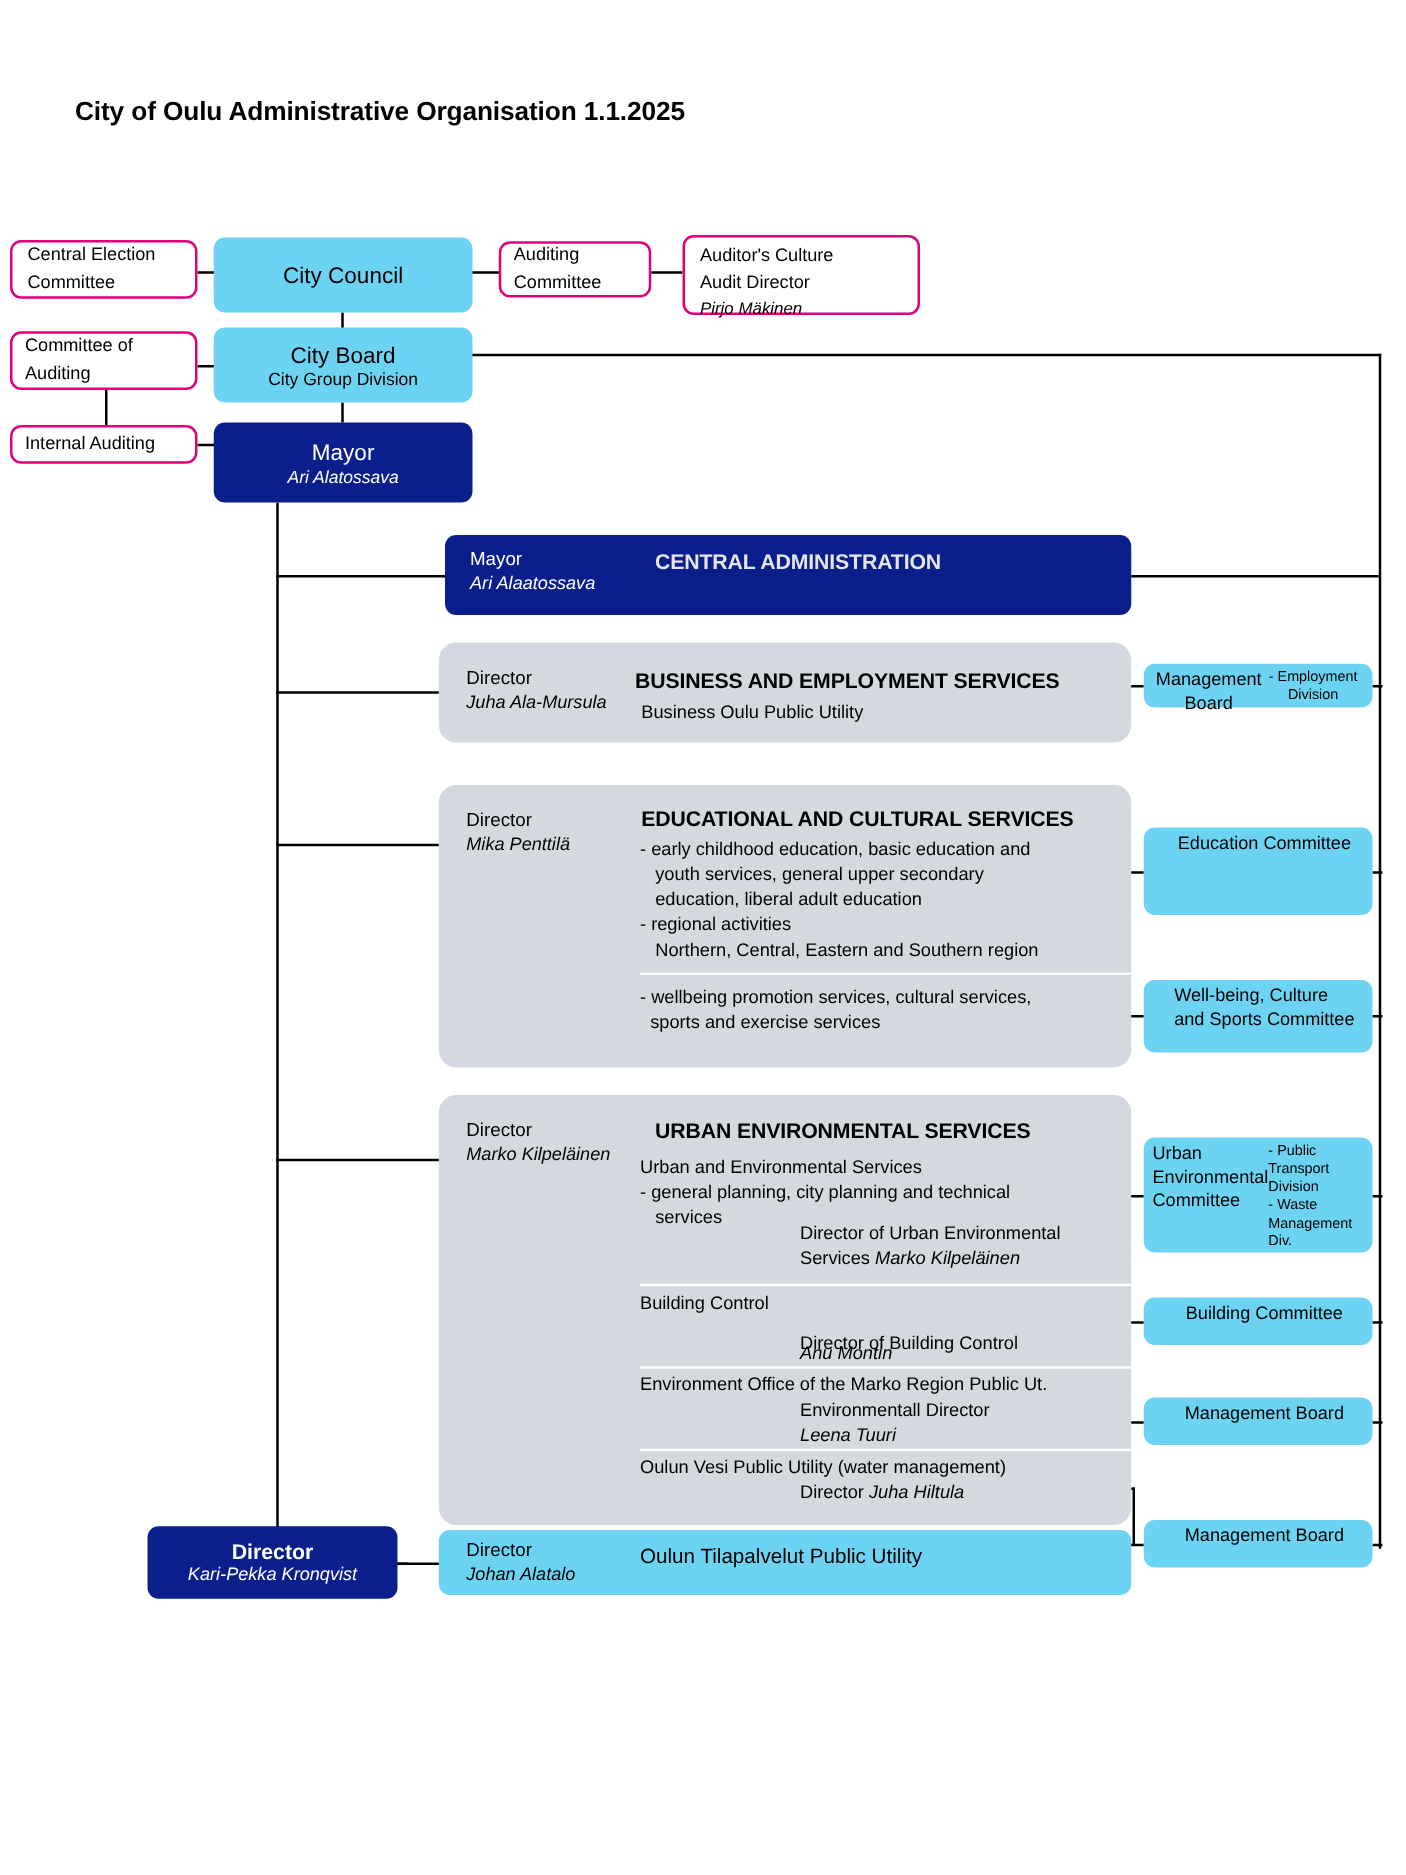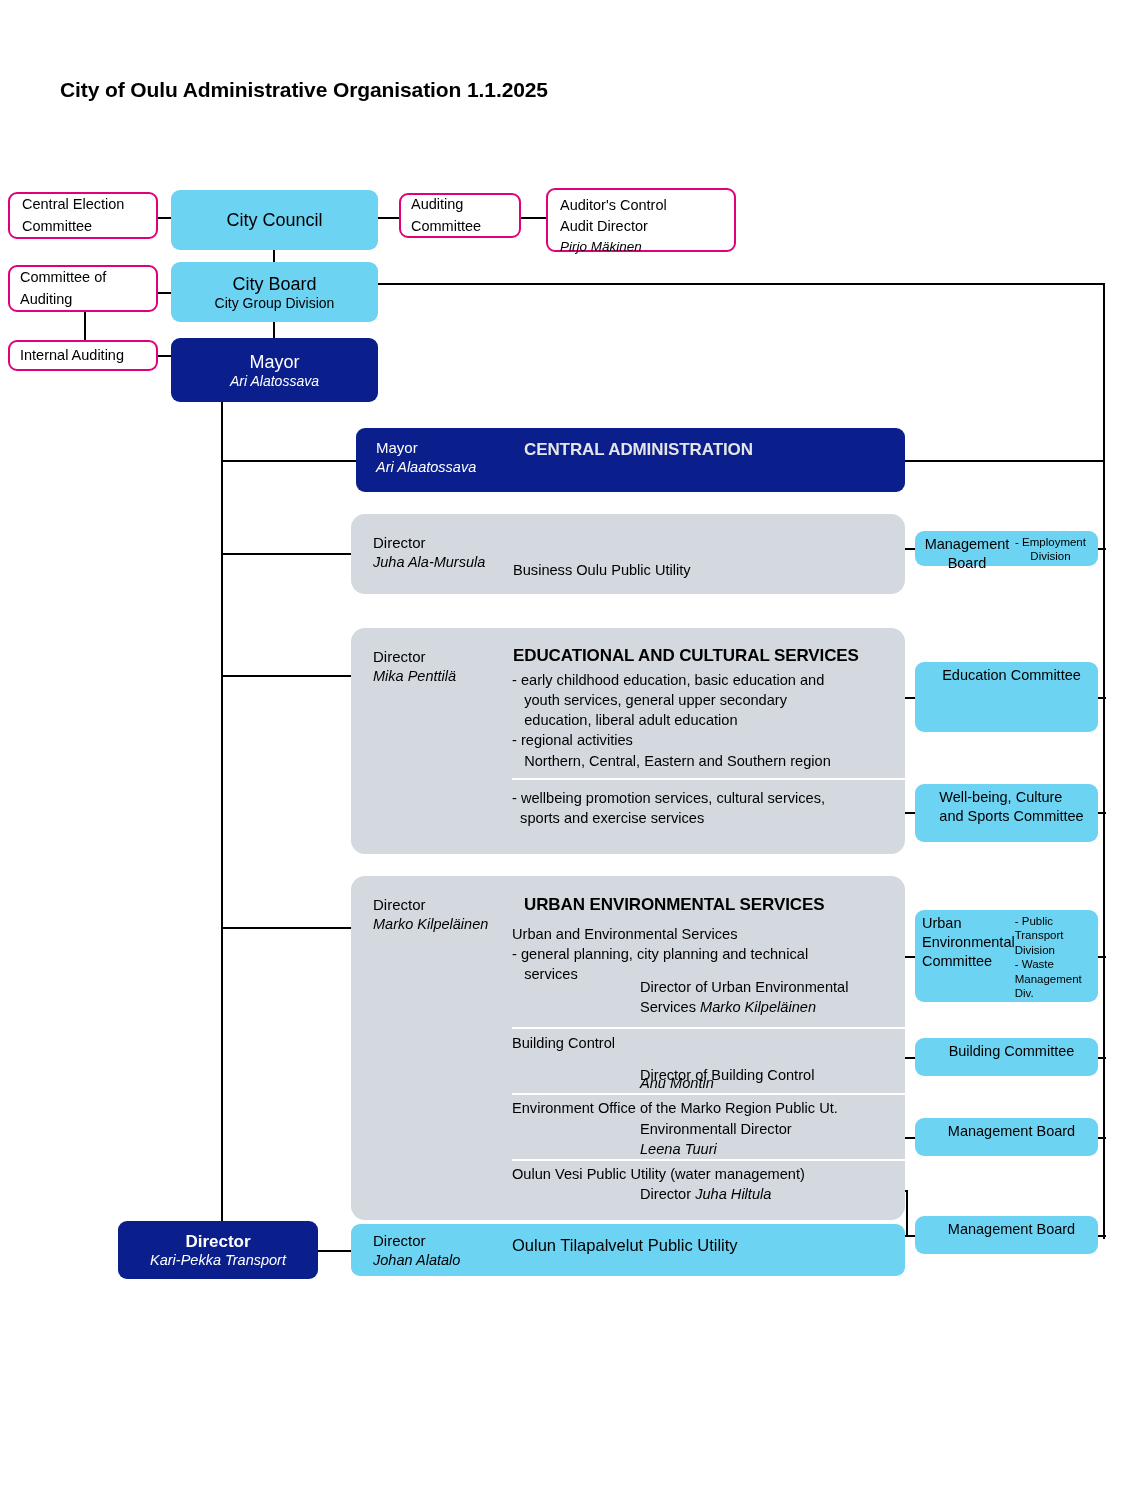--- a/index.html
+++ b/index.html
@@ -199,38 +199,39 @@
     <div class="ttl">Mayor</div>
     <div class="sub ital">Ari Alatossava</div>
   </div>
 
   <div class="abs box-pink" style="left:399px; top:193px; width:122px; height:45px; display:flex; align-items:center;">
     <span style="white-space:pre-line;">Auditing
 Committee</span>
   </div>
 
   <div class="abs box-pink" style="left:546px; top:188px; width:190px; height:64px; padding:5px 12px;">
-    <div>Auditor's Control</div>
+    <div>Auditor's Culture</div>
     <div>Audit Director</div>
     <div class="ital" style="font-size:13.5px;">Pirjo Mäkinen</div>
   </div>
 
   <div class="abs box-navy" style="left:356px; top:428px; width:549px; height:64px; align-items:flex-start;">
     <div class="role-col" style="left:20px; top:10px; color:#ffffff;">
       <div>Mayor</div>
       <div class="nm">Ari Alaatossava</div>
     </div>
     <div class="sec-head" style="left:168px; top:12px; color:#e5e5e5;">CENTRAL ADMINISTRATION</div>
   </div>
 
   <div class="abs box-gray" style="left:351px; top:514px; width:554px; height:80px;">
     <div class="role-col" style="left:22px; top:19px;">
       <div>Director</div>
       <div class="nm">Juha Ala-Mursula</div>
     </div>
+    <div class="sec-head" style="left:157px; top:21px;">BUSINESS AND EMPLOYMENT SERVICES</div>
     <div class="sec-body" style="left:162px; top:46px;">Business Oulu Public Utility</div>
   </div>
 
   <div class="abs box-gray" style="left:351px; top:628px; width:554px; height:226px;">
     <div class="role-col" style="left:22px; top:19px;">
       <div>Director</div>
       <div class="nm">Mika Penttilä</div>
     </div>
     <div class="sec-head" style="left:162px; top:18px;">EDUCATIONAL AND CULTURAL SERVICES</div>
     <div class="sec-body" style="left:161px; top:42px;">- early childhood education, basic education and
@@ -275,21 +276,21 @@
   <div class="abs box-cyanwide" style="left:351px; top:1224px; width:554px; height:52px;">
     <div class="role-col" style="left:22px; top:7px;">
       <div>Director</div>
       <div class="nm">Johan Alatalo</div>
     </div>
     <div class="sec-body" style="left:161px; top:10px; font-size:16.5px;">Oulun Tilapalvelut Public Utility</div>
   </div>
 
   <div class="abs box-navy" style="left:118px; top:1221px; width:200px; height:58px;">
     <div style="font-size:17px; font-weight:bold;">Director</div>
-    <div class="ital" style="font-size:14.5px;">Kari-Pekka Transport</div>
+    <div class="ital" style="font-size:14.5px;">Kari-Pekka Kronqvist</div>
   </div>
 
   <div class="cbox c-center" style="left:915px; top:531px; width:183px; height:35px;">
     <div class="l1">Management Board</div>
     <div class="l2">- Employment Division</div>
   </div>
 
   <div class="cbox" style="left:915px; top:662px; width:183px; height:70px; padding-left:18px;">
     <div class="l1">Education Committee</div>
   </div>

